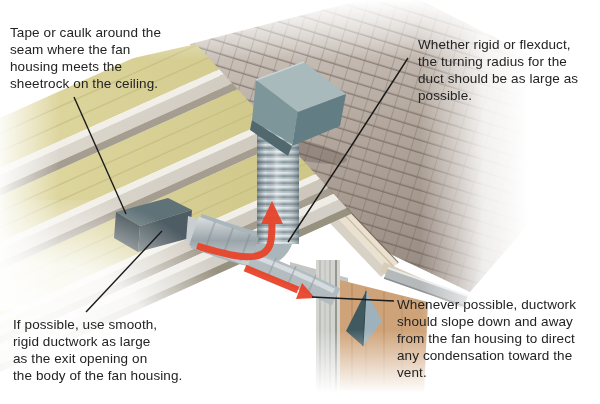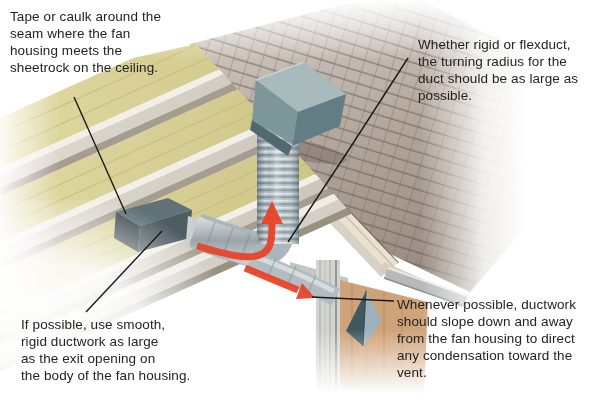--- a/index.html
+++ b/index.html
@@ -1,23 +1,23 @@
 <!DOCTYPE html>
 <html><head>
 <meta charset="utf-8">
 <style>
   html,body{margin:0;padding:0;background:#fff;}
   .stage{position:relative;width:600px;height:404px;background:#ffffff;overflow:hidden;
          font-family:"Liberation Sans",sans-serif;}
   .stage svg{position:absolute;left:0;top:0;}
   .ann{position:absolute;white-space:pre-line;font-size:13.5px;line-height:17px;
        color:#232323;letter-spacing:.1px;}
-  .ann-tl{left:10px;top:8px;width:176px;}
+  .ann-tl{left:10px;top:24px;width:176px;}
   .ann-tr{left:418px;top:36px;width:184px;}
-  .ann-bl{left:21px;top:316px;width:196px;}
+  .ann-bl{left:13px;top:316px;width:196px;}
   .ann-br{left:397px;top:296px;width:205px;}
 </style>
 </head>
 <body>
 
 <div class="stage">
 
   <svg width="600" height="404" viewBox="0 0 600 404">
     <defs>
       <pattern id="shg" width="14" height="12" patternUnits="userSpaceOnUse" patternTransform="rotate(17)">

